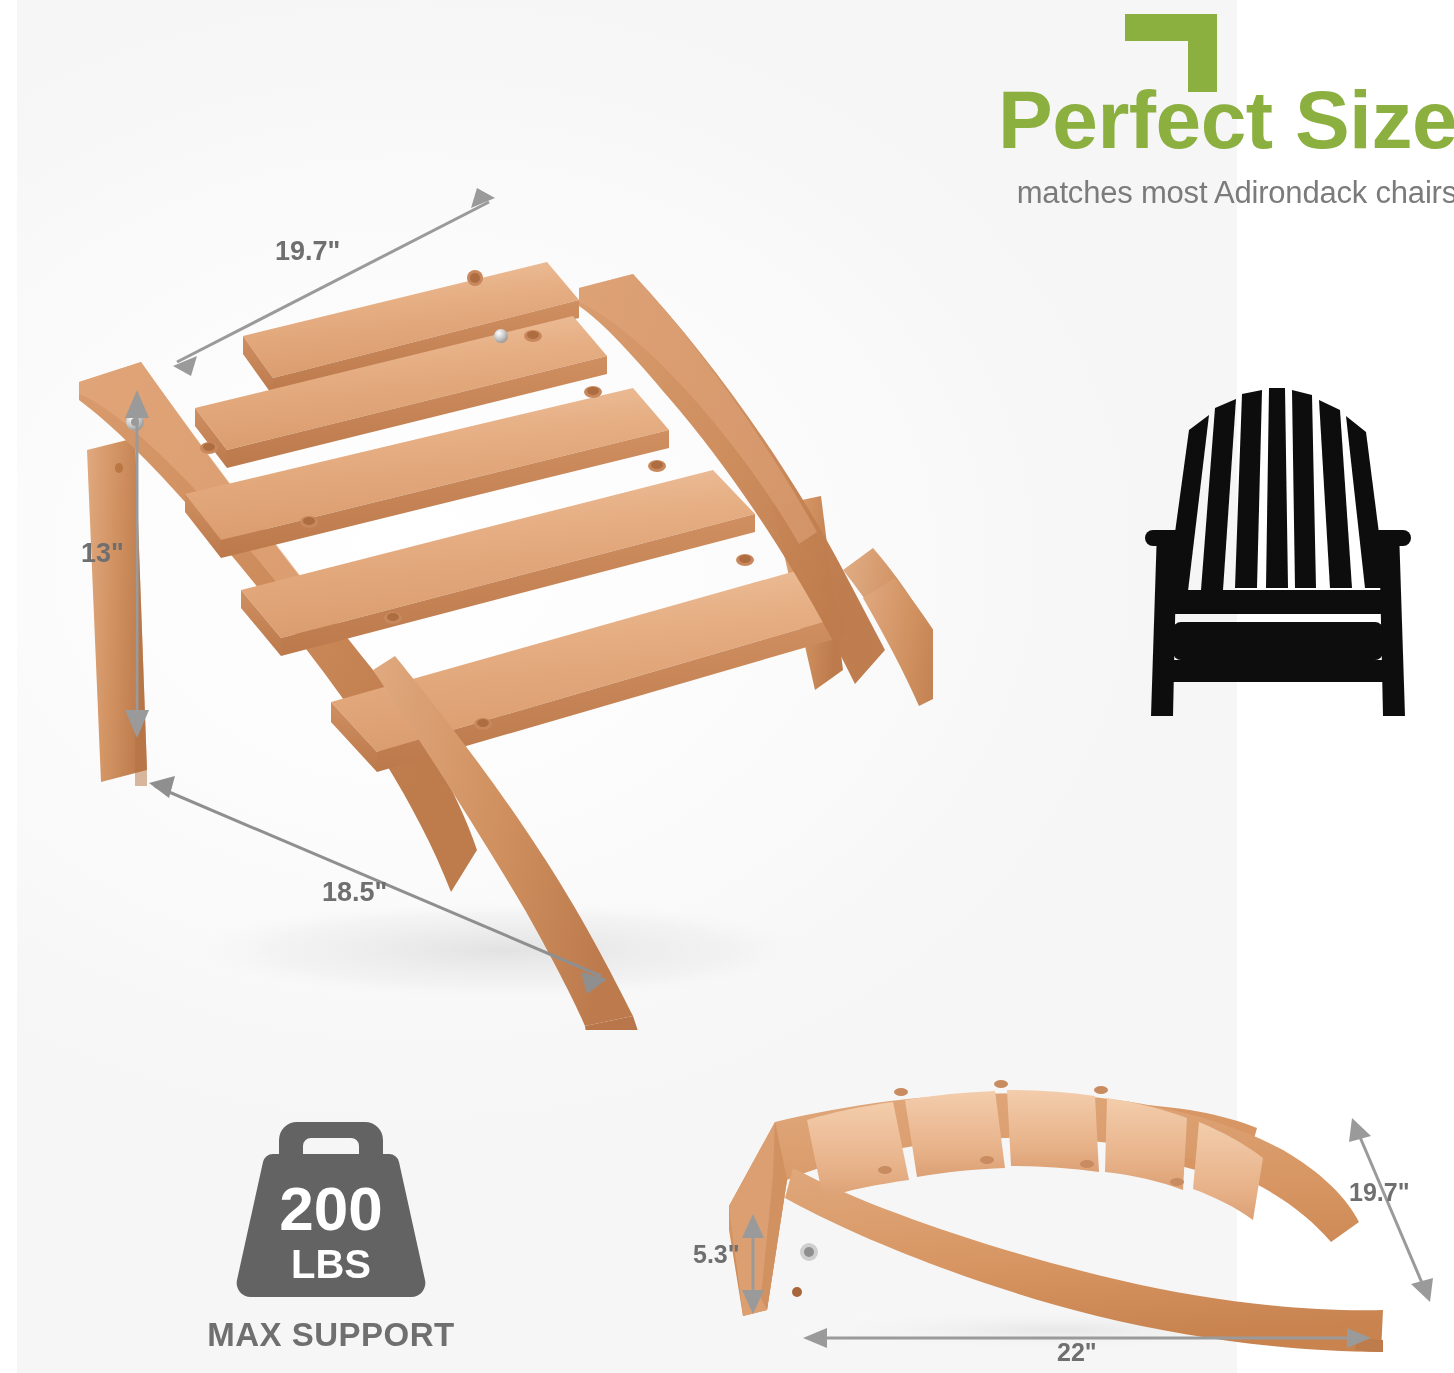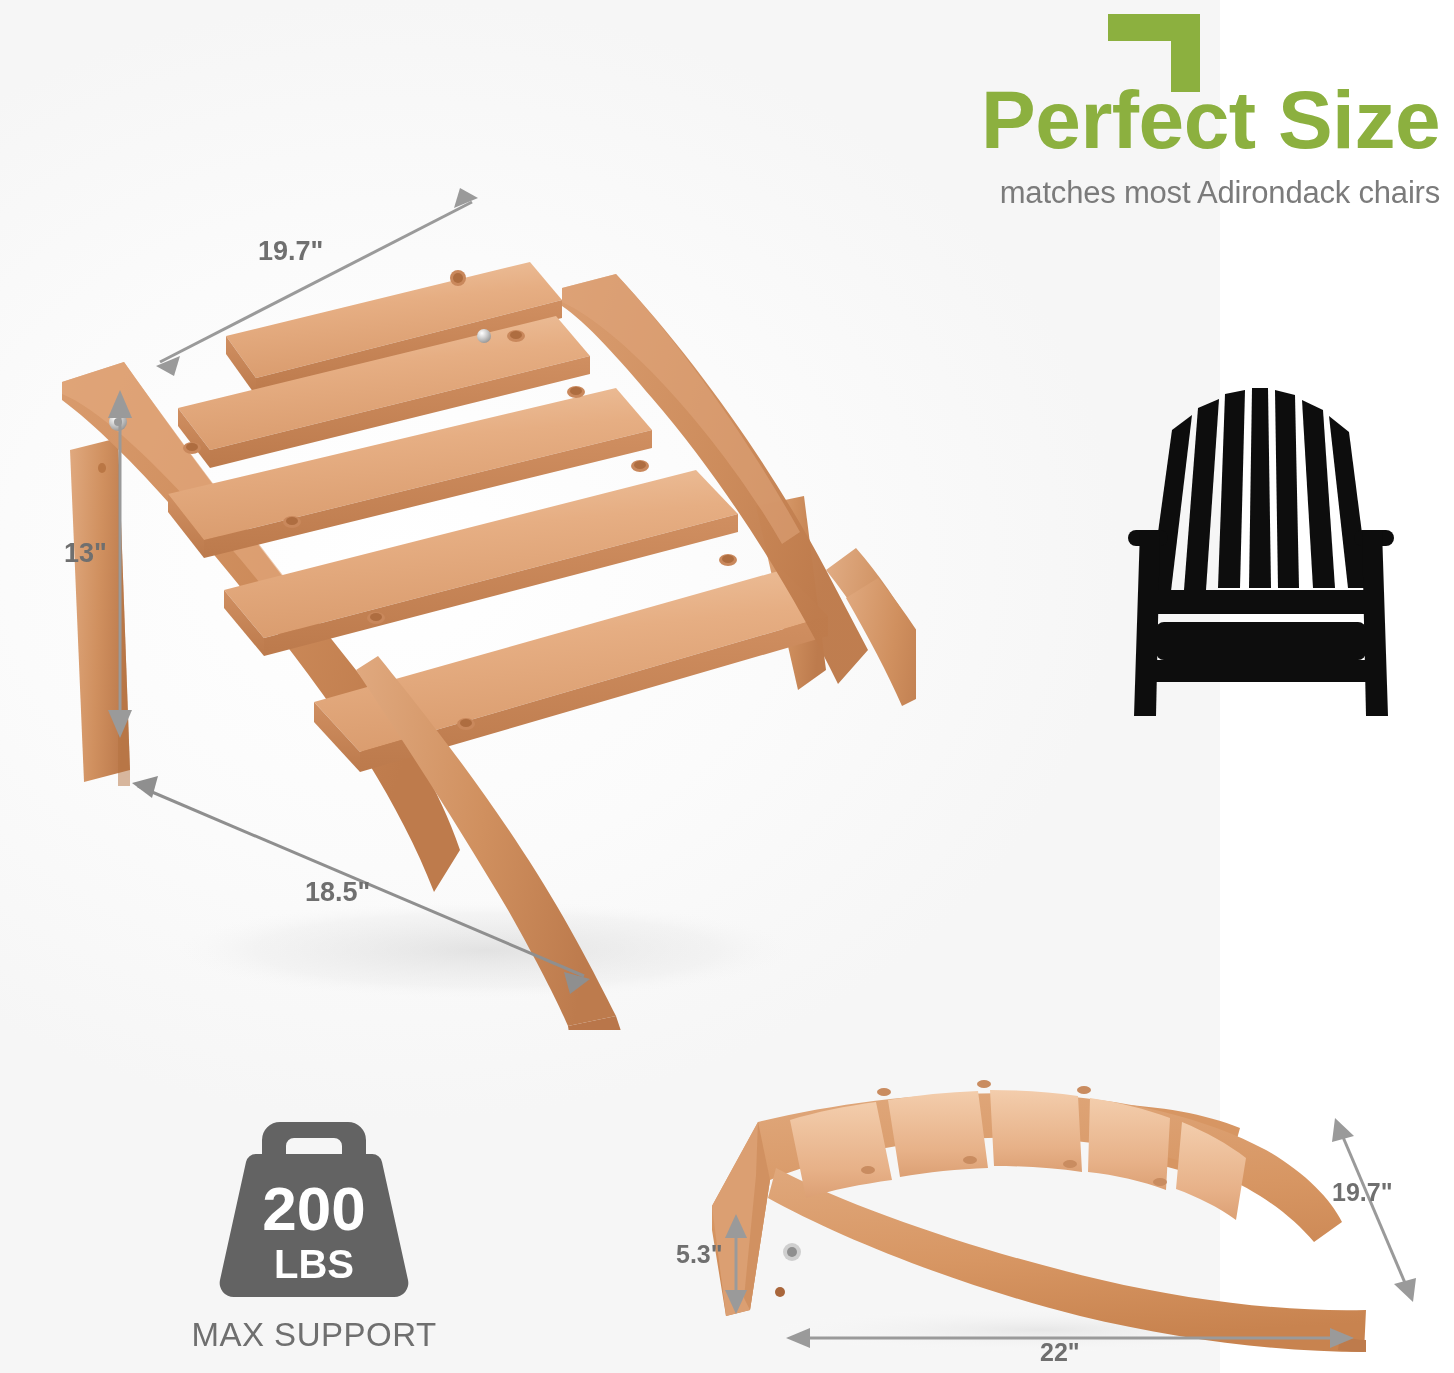--- a/index.html
+++ b/index.html
@@ -4,21 +4,21 @@
 <title>Perfect Size — Adirondack Ottoman Infographic</title>
 <style>
   html,body{margin:0;padding:0;}
   body{
     width:1454px;height:1373px;
     background:#ffffff;
     font-family:"Liberation Sans","DejaVu Sans",sans-serif;
     overflow:hidden;
     position:relative;
   }
-  .canvas{position:absolute;inset:0;width:1220px;height:1373px;background:#fefefe;}
+  .canvas{position:absolute;inset:0;width:1220px;height:1373px;background:#fefefe;margin-left:17px;}
 
   
   .bg-wash{
     position:absolute;inset:0;
     background:
       radial-gradient(ellipse 720px 560px at 400px 560px, #ffffff 0%, #fbfbfb 55%, #f6f6f6 100%),
       linear-gradient(180deg,#ffffff 0%,#fdfdfd 100%);
   }
 
   
@@ -50,21 +50,21 @@
   }
   .dim-197-top{left:258px;top:236px;font-size:27px;}
   .dim-13{left:64px;top:538px;font-size:27px;}
   .dim-185{left:305px;top:877px;font-size:27px;}
 
   
   .weight-block{position:absolute;left:144px;top:1112px;width:340px;height:250px;}
   .weight-svg{display:block;}
   .max-support{
     position:absolute;left:0;top:204px;width:340px;text-align:center;
-    font-size:33px;font-weight:400;color:#6f6f6f;letter-spacing:0.5px;
+    font-size:33px;font-weight:700;color:#6f6f6f;letter-spacing:0.5px;
   }
 
   
   .side-wrap{position:absolute;left:640px;top:1080px;width:814px;height:293px;}
   .side-svg{display:block;width:814px;height:293px;}
 
   .dim-53{left:676px;top:1240px;font-size:25px;}
   .dim-197-br{left:1332px;top:1178px;font-size:25px;}
   .dim-22{left:1040px;top:1338px;font-size:25px;}
 </style>

